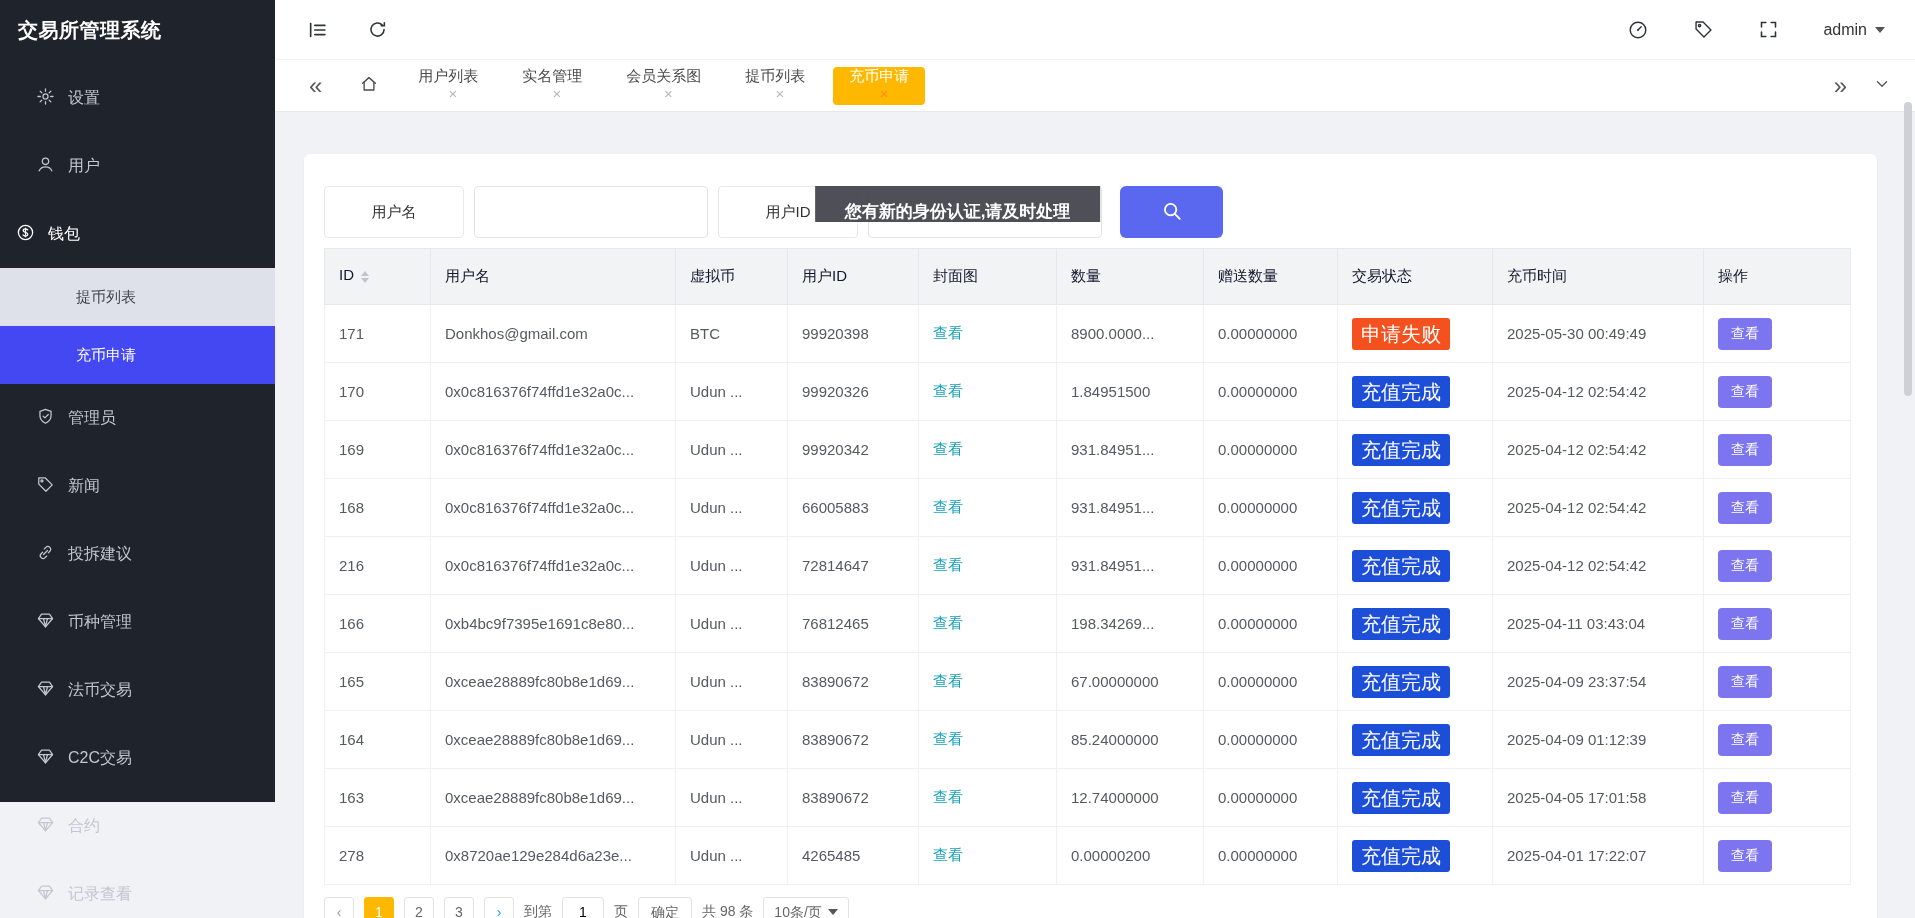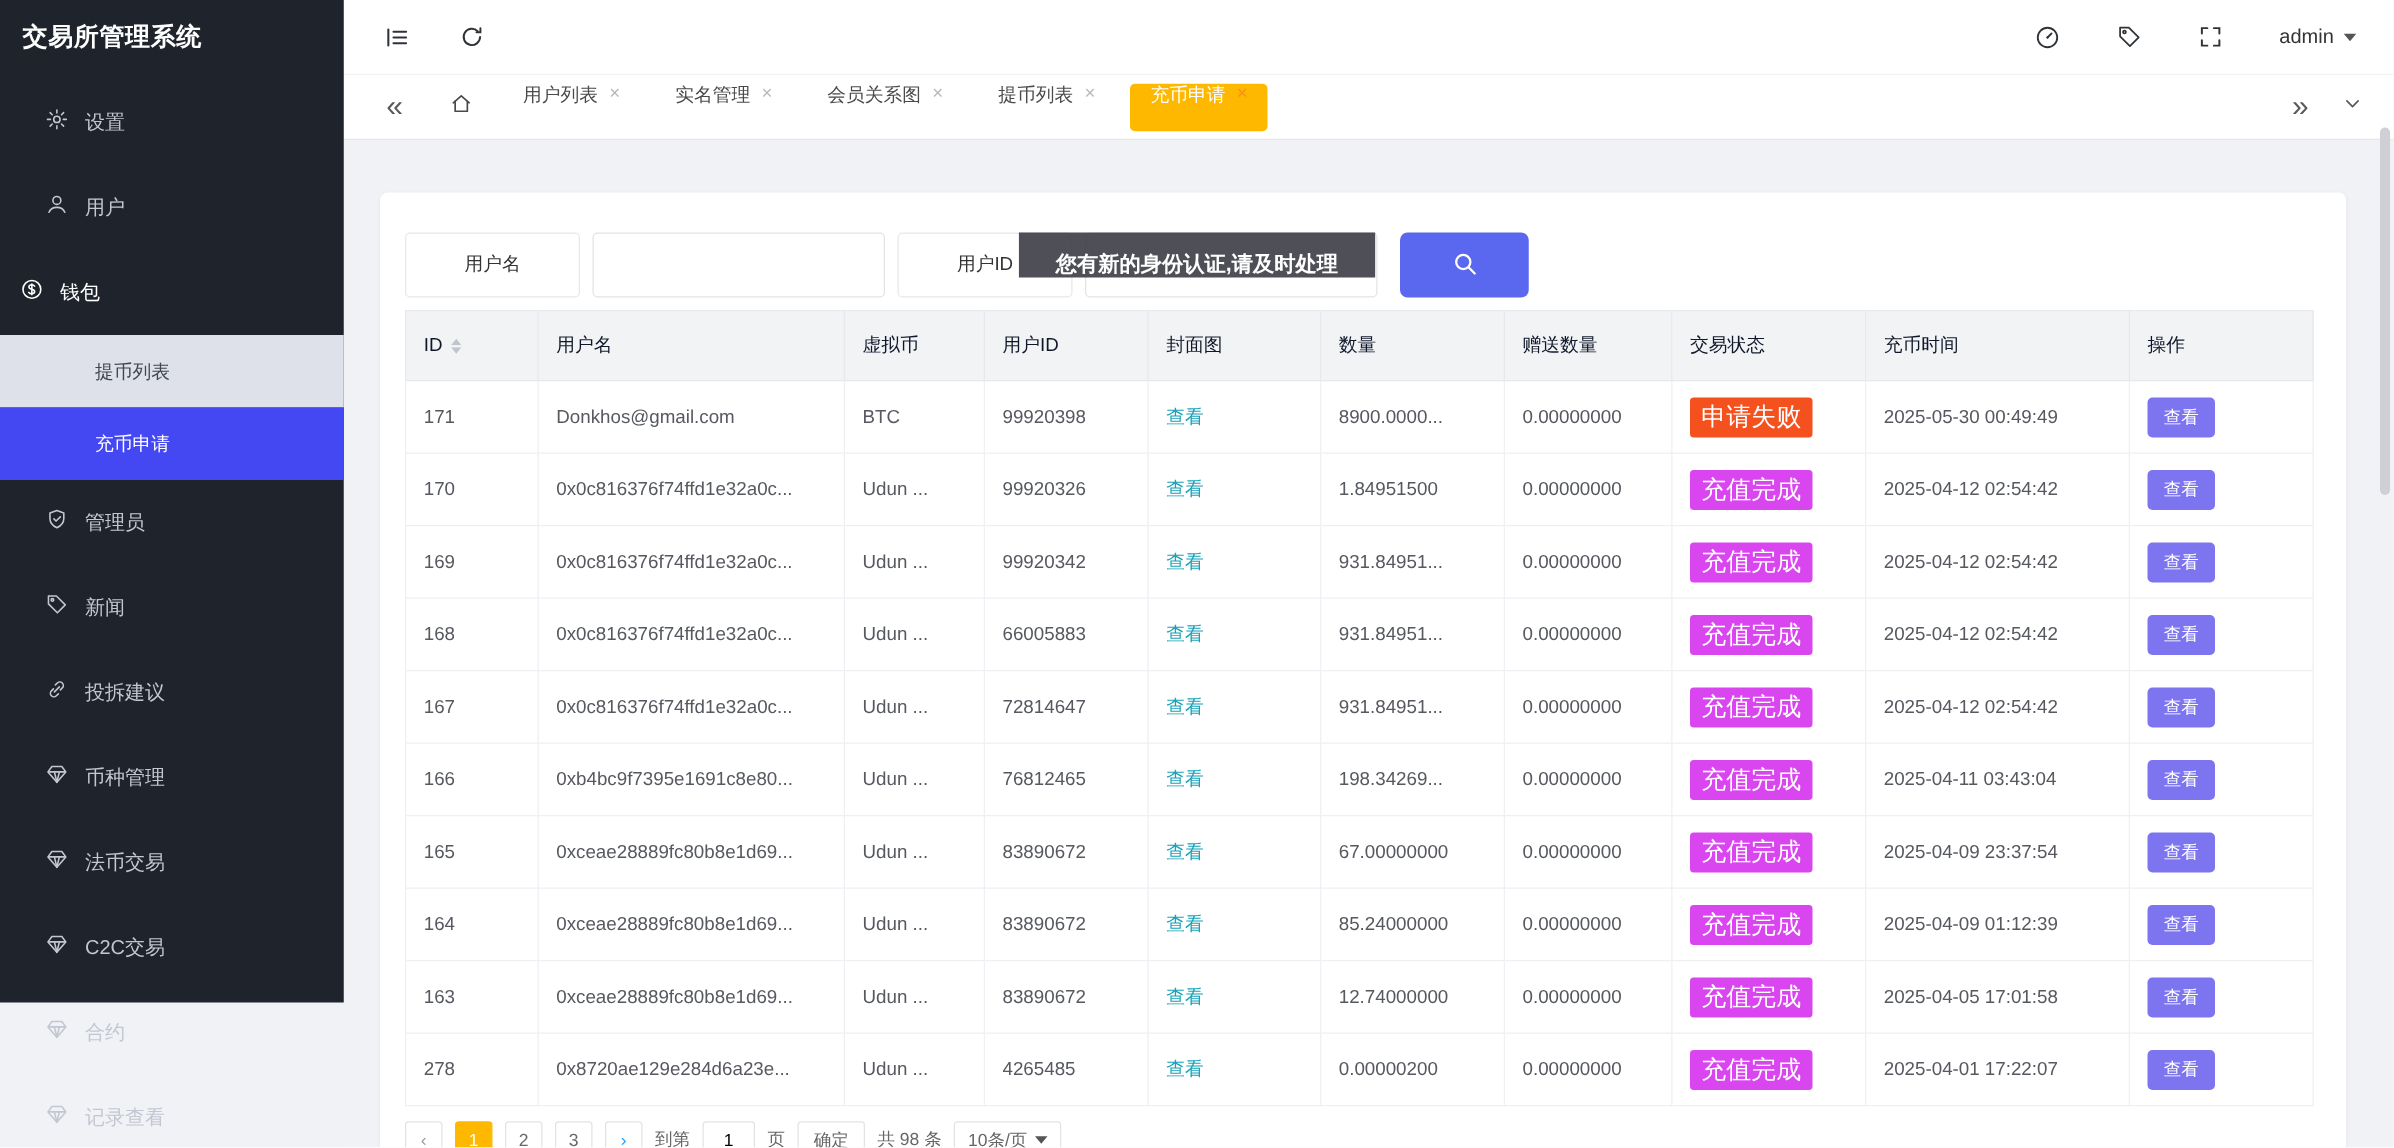--- a/index.html
+++ b/index.html
@@ -25,21 +25,21 @@
   .topbar .right { margin-left:auto; display:flex; align-items:center; gap:44px; padding-right:30px; color:#2f3338; }
   .tool-icon { display:inline-flex; align-items:center; cursor:pointer; }
   .admin-box { display:flex; align-items:center; gap:8px; font-size:16px; color:#333; cursor:pointer; }
   .caret-down { width:0; height:0; border:5px solid transparent; border-top:6px solid #555; margin-top:5px; }
 
   
   .tabbar { position:absolute; left:275px; top:60px; width:1640px; height:52px; background:#fff;
     display:flex; align-items:center; border-bottom:1px solid #e8e8e8; z-index:19; }
   .tab-nav-left { padding:0 20px 0 34px; font-size:24px; color:#595959; cursor:pointer; line-height:1; }
   .home-tab { display:flex; align-items:center; padding:0 18px; color:#4a4a4a; cursor:pointer; }
-  .tab { display:flex; height:38px; padding:0 16px; margin:0 6px; font-size:15px; color:#4a4a4a; border-radius:4px; cursor:pointer; white-space:nowrap; }
+  .tab { display:flex; align-items:center; height:38px; padding:0 16px; margin:0 6px; font-size:15px; color:#4a4a4a; border-radius:4px; cursor:pointer; white-space:nowrap;flex-direction:column; }
   .tab .tab-close { margin-left:9px; font-size:15px; color:#b9b9b9; line-height:1; cursor:pointer; }
   .tab.active { background:#ffb800; color:#fff; }
   .tab.active .tab-close { color:#ff8c1a; }
   .tabbar .right-controls { margin-left:auto; display:flex; align-items:center; gap:26px; padding-right:24px; color:#595959; }
   .tab-nav-right { font-size:24px; cursor:pointer; line-height:1; }
 
   
   .main { position:absolute; left:275px; top:112px; width:1640px; height:806px; background:#f0f2f5; }
   .card { position:absolute; left:29px; top:42px; width:1573px; height:900px; background:#fff; border-radius:6px;
     box-shadow:0 1px 3px rgba(0,0,0,.05); padding:32px 20px 0 20px; }
@@ -57,21 +57,21 @@
   .data-table th { height:56px; background:#f2f3f5; color:#0f172a; font-size:15px; font-weight:400;
     text-align:left; padding-left:14px; border:1px solid #e6e8eb; }
   .data-table td { height:58px; color:#56595f; font-size:15px; text-align:left; padding-left:14px;
     border:1px solid #eef0f4; background:#fff; overflow:hidden; white-space:nowrap; }
   .sort { display:inline-flex; flex-direction:column; margin-left:7px; vertical-align:middle; }
   .sort .up { width:0; height:0; border:4px solid transparent; border-bottom:5px solid #c0c4cc; margin-bottom:2px; }
   .sort .down { width:0; height:0; border:4px solid transparent; border-top:5px solid #c0c4cc; }
   .view-link { color:#17a2b8; cursor:pointer; }
   .badge { display:inline-block; padding:5px 9px; border-radius:3px; color:#fff; font-size:20px; line-height:1.1; }
   .badge-fail { background:#f4511e; }
-  .badge-success { background:#d946ef; }
+  .badge-success { background:#1d4ed8; }
   .action-btn { display:inline-block; background:#7d75f0; color:#fff; border:none; border-radius:4px;
     padding:7px 13px; font-size:14px; cursor:pointer; }
 
   
   .pagination { margin-top:12px; display:flex; align-items:center; gap:10px; font-size:14px; color:#666; }
   .pg-box { min-width:30px; height:30px; line-height:28px; text-align:center; border:1px solid #e3e3e3;
     border-radius:3px; background:#fff; padding:0 6px; cursor:pointer; }
   .pg-box.active { background:#ffb800; border-color:#ffb800; color:#fff; }
   .pg-prev { color:#999; }
   .pg-next { color:#1e9fff; }
@@ -361,21 +361,21 @@
           <td>Udun ...</td>
           <td>66005883</td>
           <td><span class="view-link">查看</span></td>
           <td>931.84951...</td>
           <td>0.00000000</td>
           <td><span class="badge badge-success">充值完成</span></td>
           <td>2025-04-12 02:54:42</td>
           <td><button class="action-btn">查看</button></td>
         </tr>
             <tr>
-          <td>167</td>
+          <td>216</td>
           <td>0x0c816376f74ffd1e32a0c...</td>
           <td>Udun ...</td>
           <td>72814647</td>
           <td><span class="view-link">查看</span></td>
           <td>931.84951...</td>
           <td>0.00000000</td>
           <td><span class="badge badge-success">充值完成</span></td>
           <td>2025-04-12 02:54:42</td>
           <td><button class="action-btn">查看</button></td>
         </tr>

